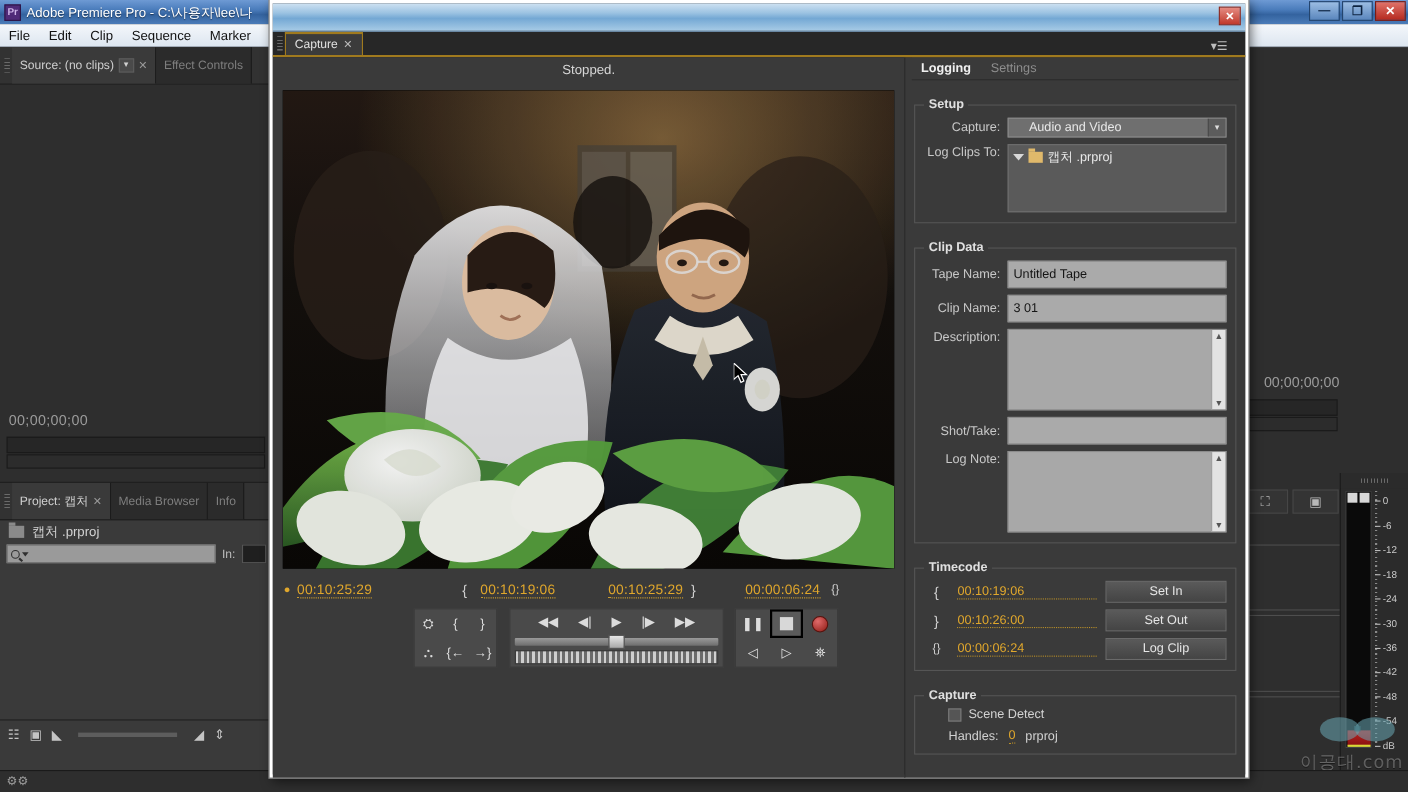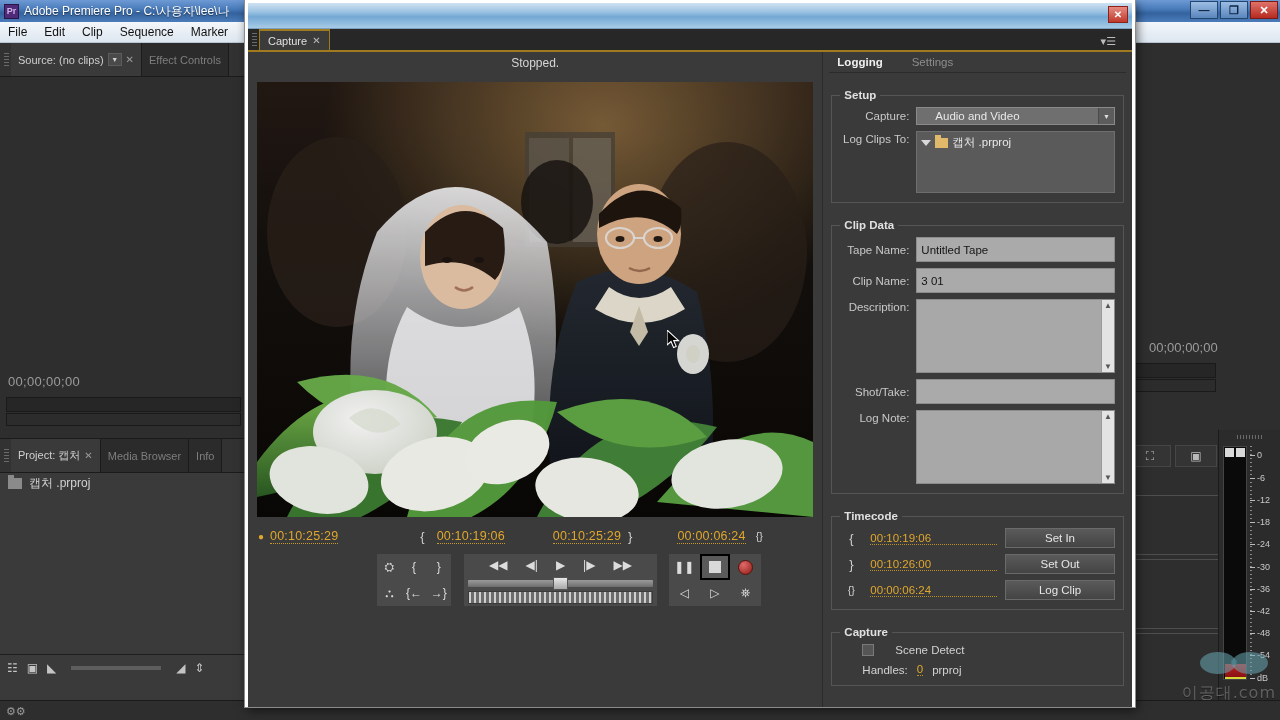--- a/index.html
+++ b/index.html
@@ -236,21 +236,21 @@
     width: 185px; height: 13px;
     background: repeating-linear-gradient(90deg,#cfcfcf 0 2px,#6b6b6b 2px 5px);
     border: 1px solid #3a3a3a;
   }
   .rec-dot { width: 15px; height: 15px; border-radius: 50%; background: radial-gradient(circle at 35% 30%,#e06a6a,#8e1b14); border: 1px solid #5a120d; }
   .stop-sq { width: 12px; height: 12px; background: #d8d8d8; }
   .tp-cell { width: 30px; height: 26px; display: flex; align-items: center; justify-content: center; }
   .tp-cell.sel { border: 2px solid #000; background: #5a5a5a; }
 
   .cap-right { width: 310px; background: #3a3a3a; border-left: 1px solid #2a2a2a; padding: 0 6px; }
-  .lg-tabs { display: flex; gap: 13px; height: 21px; align-items: stretch; border-bottom: 1px solid #2b2b2b; }
+  .lg-tabs { display: flex; gap: 2px; height: 21px; align-items: stretch; border-bottom: 1px solid #2b2b2b; }
   .lg-tab { padding: 0 8px; font-size: 11.5px; color: #8d8d8d; display: flex; align-items: center; }
   .lg-tab.active { color: #f0f0f0; font-weight: bold; background: #3a3a3a; }
 
   fieldset.grp {
     border: 1px solid #555; margin: 16px 2px 0; padding: 6px 8px 9px;
   }
   fieldset.grp > legend { color: #e0e0e0; font-size: 11.5px; font-weight: bold; padding: 0 4px; }
   .frow { display: flex; align-items: center; margin-bottom: 6px; }
   .flbl { width: 76px; text-align: right; color: #c8c8c8; font-size: 11.5px; padding-right: 7px; }
   .fctl { flex: 1; }
@@ -285,21 +285,21 @@
   }
   .tc-grid { display: grid; grid-template-columns: 22px 1fr 110px; gap: 6px 8px; align-items: center; }
   .tc-val { color: #e0a72c; font-size: 11.5px; border-bottom: 1px dotted #b98f28; text-align: left; }
   .btn {
     height: 20px; background: linear-gradient(180deg,#5a5a5a,#444);
     border: 1px solid #6a6a6a; color: #e6e6e6; font-size: 11.5px;
     display: flex; align-items: center; justify-content: center;
   }
   .cap-btn-row { display: flex; gap: 12px; margin-bottom: 8px; }
   .cap-btn-row .btn { flex: 1; }
-  .chk-row { display: flex; align-items: center; gap: 21px; margin-bottom: 7px; padding-left: 22px;}
+  .chk-row { display: flex; align-items: center; gap: 6px; margin-bottom: 7px; padding-left: 22px;}
   .chk { width: 12px; height: 12px; background: #555; border: 1px solid #7a7a7a; }
   .chk-lbl { color: #d2d2d2; font-size: 11.5px; }
   .hand-row { display: flex; align-items: center; gap: 9px; padding-left: 22px; }
   .hand-val { color: #e0a72c; font-size: 11.5px; border-bottom: 1px dotted #b98f28; }
 
   .cursor { position: absolute; pointer-events: none; }
 </style>
 </head>
 <body>
 
@@ -361,20 +361,28 @@
         <div class="tab inactive">
           <span>Media Browser</span>
         </div>
         <div class="tab inactive">
           <span>Info</span>
         </div>
       </div>
       <div class="proj-path">
         <span class="folder-ico"></span>
         <span>캡처 .prproj</span>
+      </div>
+      <div class="srch-row">
+        <div class="srch">
+          <span class="mag"></span>
+          <span class="tri"></span>
+        </div>
+        <span class="in-lbl">In:</span>
+        <div class="in-fld"></div>
       </div>
 
       <div class="bin-toolbar">
         <span class="bt-ico">☷</span>
         <span class="bt-ico">▣</span>
         <span class="bt-ico">◣</span>
         <div class="bt-slider"></div>
         <span class="bt-ico">◢</span>
         <span class="bt-ico">⇕</span>
       </div>

